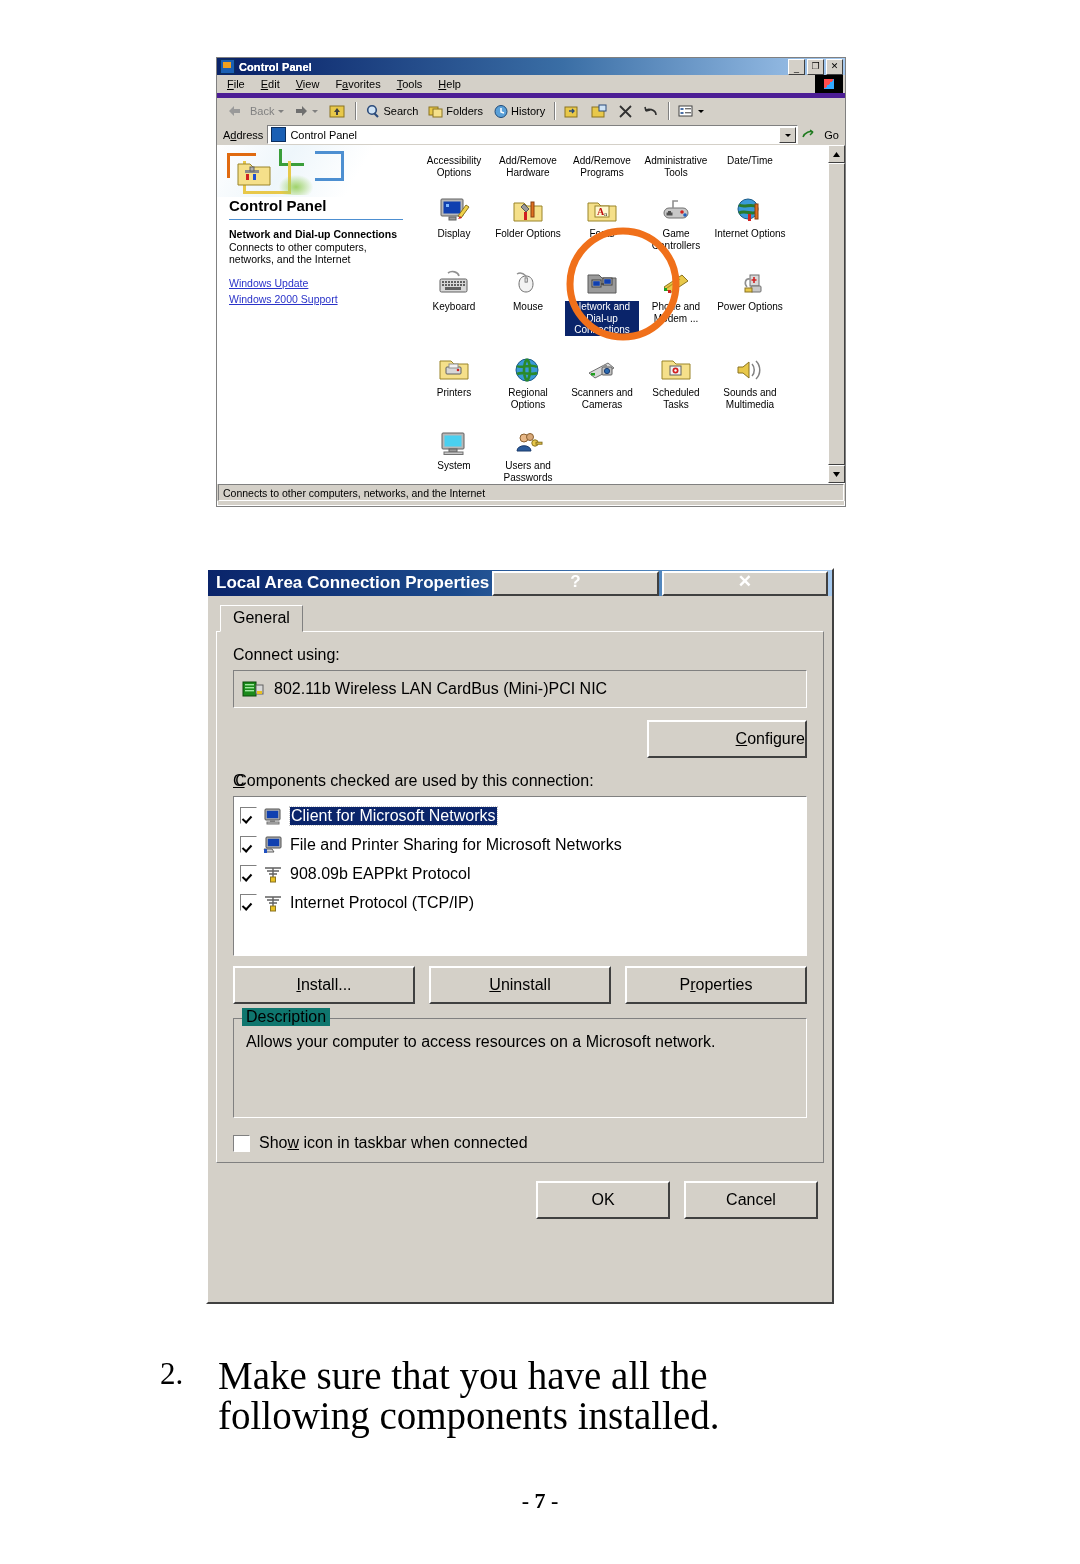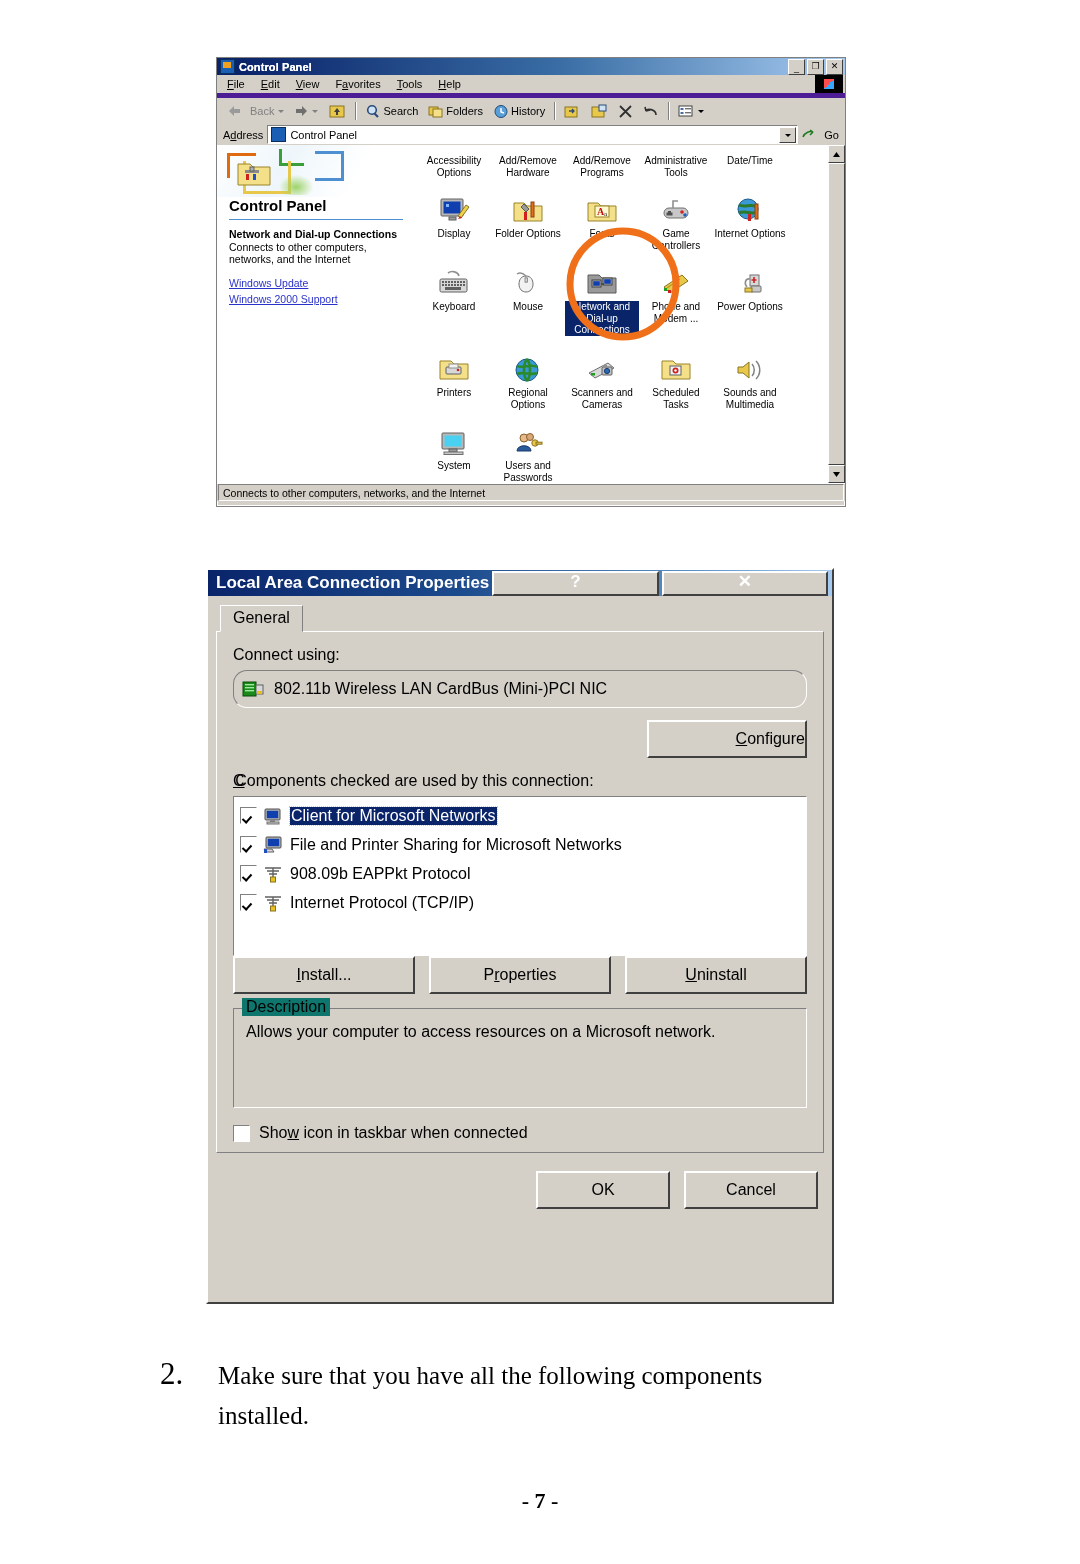--- a/index.html
+++ b/index.html
@@ -102,21 +102,21 @@
 
   .tabstrip{padding:8px 0 0 12px;height:27px;position:relative;}
   .tab{display:inline-block;background:#d4d0c8;border:1px solid;
        border-color:#ffffff #808080 #d4d0c8 #ffffff;padding:3px 12px 4px 12px;font-size:16px;
        position:relative;top:1px;}
   .tabpane{margin:0 8px 8px 8px;background:#d4d0c8;border:1px solid;
            border-color:#ffffff #808080 #808080 #ffffff;padding:14px 16px 10px 16px;}
 
   .lbl{font-size:16px;color:#000;margin-bottom:6px;}
   .sunken{background:#d4d0c8;border:1px solid;border-color:#808080 #ffffff #ffffff #808080;}
-  .adapterbox{height:36px;display:flex;align-items:center;padding-left:8px;gap:10px;border-radius:14px;}
+  .adapterbox{height:36px;display:flex;align-items:center;padding-left:8px;gap:10px;}
   .adapter-txt{font-size:16px;color:#000;}
 
   .btn{background:#d4d0c8;border:2px solid;border-color:#ffffff #404040 #404040 #ffffff;
        font-size:16px;color:#000;display:flex;align-items:center;justify-content:center;
        height:34px;font-family:"Liberation Sans",sans-serif;}
   .btn u{text-decoration:underline;}
 
   .listbox{background:#fff;border:1px solid;border-color:#808080 #ffffff #ffffff #808080;
            height:150px;padding:4px 3px;}
   .lrow{display:flex;align-items:center;gap:6px;height:29px;padding-left:3px;}
@@ -627,29 +627,29 @@
         <span class="chk on"></span>
         <svg width="21" height="18">
           <path d="M2 3 L18 3 M4 6 L16 6 M6 9 L14 9" stroke="#606060" stroke-width="1.6"></path>
           <path d="M10 3 L10 12" stroke="#606060" stroke-width="1.4"></path>
           <rect x="7.5" y="12" width="5" height="5" fill="#e8c020" stroke="#8a7320"></rect>
           </svg>
         <span class="lt">Internet Protocol (TCP/IP)</span>
       </div>
     </div>
 
-    <div style="display:flex;justify-content:space-between;">
+    <div style="display:flex;justify-content:space-between;margin-top:10px;">
       <div class="btn" style="width:178px;">
         <span><u>I</u><span>nstall...</span></span>
       </div>
       <div class="btn" style="width:178px;">
+        <span><u>U</u><span>ninstall</span></span>
+      </div>
+      <div class="btn" style="width:178px;">
         <span><span>P</span><u>r</u><span>operties</span></span>
-      </div>
-      <div class="btn" style="width:178px;">
-        <span><u>U</u><span>ninstall</span></span>
       </div>
     </div>
 
     <div class="group">
       <span class="leg">Description</span>
       <div class="grp-txt" style="width:480px;">Allows your computer to access resources on a Microsoft network.</div>
     </div>
 
     <div class="chkrow">
       <span class="chk"></span>
@@ -657,14 +657,14 @@
     </div>
   </div>
 
   <div class="dlg-foot">
     <div class="btn" style="width:130px;">OK</div>
     <div class="btn" style="width:130px;">Cancel</div>
   </div>
 </div>
 
 <div class="doctext" style="left:160px;top:1356px;font-size:31px;">2.</div>
-<div class="doctext" style="left:218px;top:1356px;width:630px;font-size:25px;line-height:40px;">Make sure that you have all the following components installed.</div>
+<div class="doctext" style="left:218px;top:1356px;width:630px;font-size:39px;line-height:40px;">Make sure that you have all the following components installed.</div>
 <div class="doctext" style="left:0;top:1488px;width:1080px;text-align:center;font-size:22px;font-weight:bold;">- 7 -</div>
 
 </body></html>

